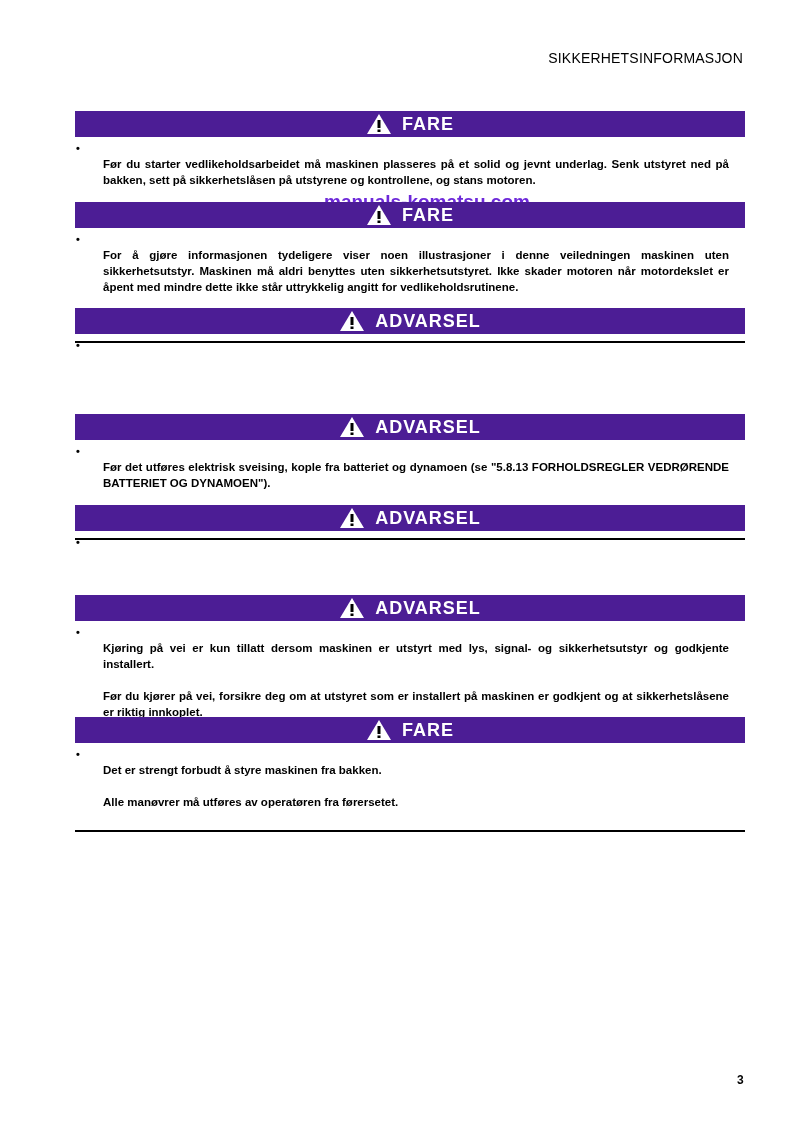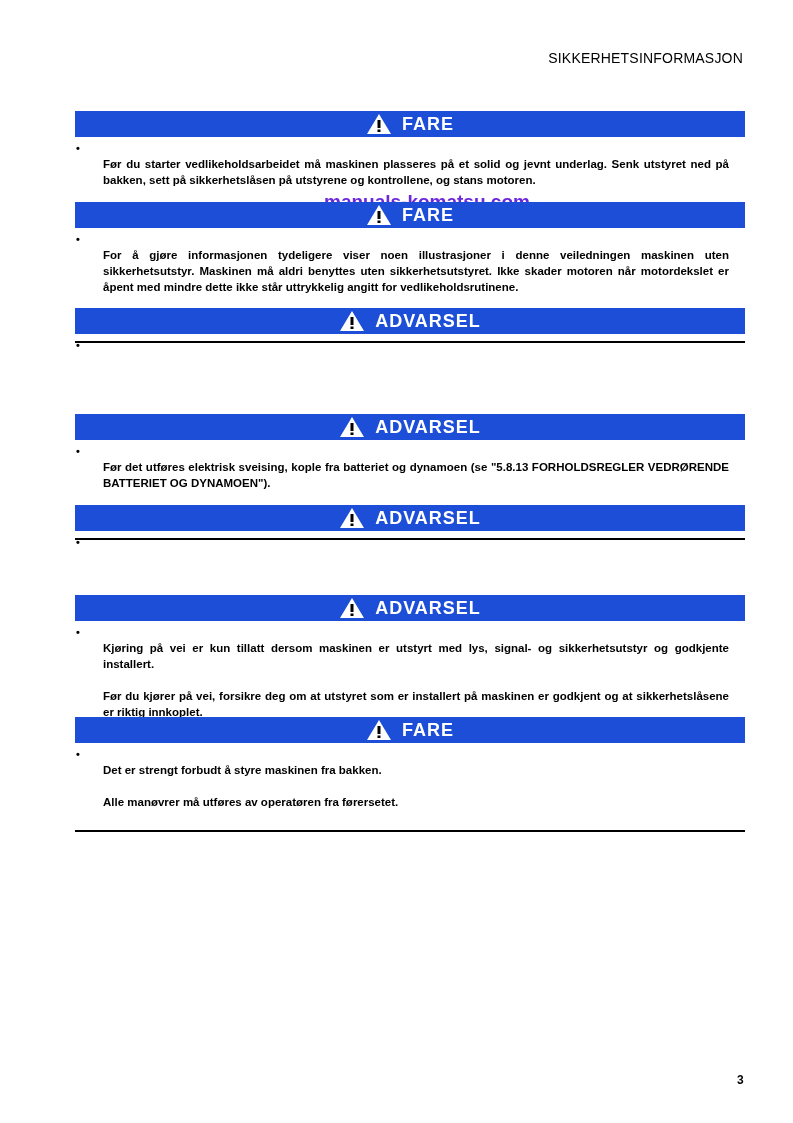--- a/index.html
+++ b/index.html
@@ -1,21 +1,21 @@
 <!DOCTYPE html>
 <html><head>
 <meta charset="utf-8">
 <style>
   html, body { margin: 0; padding: 0; background: #ffffff; }
   body { width: 793px; height: 1123px; position: relative; overflow: hidden;
          font-family: "Liberation Sans", sans-serif; color: #000; }
   .header { position: absolute; top: 50px; right: 50px; font-size: 14px; letter-spacing: 0.2px; }
   .watermark { position: absolute; top: 191px; left: 324px; font-size: 19px; color: #6d28d9; font-weight: bold; }
   .box { position: absolute; left: 75px; width: 670px; }
-  .bar { height: 26px; background: #1d4ed8; color: #fff; display: flex; align-items: center; justify-content: center; }
+  .bar { height: 26px; background: #4c1d95; color: #fff; display: flex; align-items: center; justify-content: center; }
   .bar .icon { width: 26px; height: 22px; margin-right: 10px; }
   .bar .title { font-size: 18px; font-weight: bold; letter-spacing: 1px; }
   .body { font-size: 11.5px; font-weight: bold; line-height: 16px; padding: 3px 0 4px 12px; position: relative; text-align: justify; }
   .body .bullet { position: absolute; left: 1px; top: 3px; font-size: 11px; }
   .body p { margin: 16px; }
   .rule { height: 2px; background: #000; }
   .pageno { position: absolute; top: 1073px; left: 737px; font-size: 12px; font-weight: bold; }
 </style>
 </head>
 <body>

